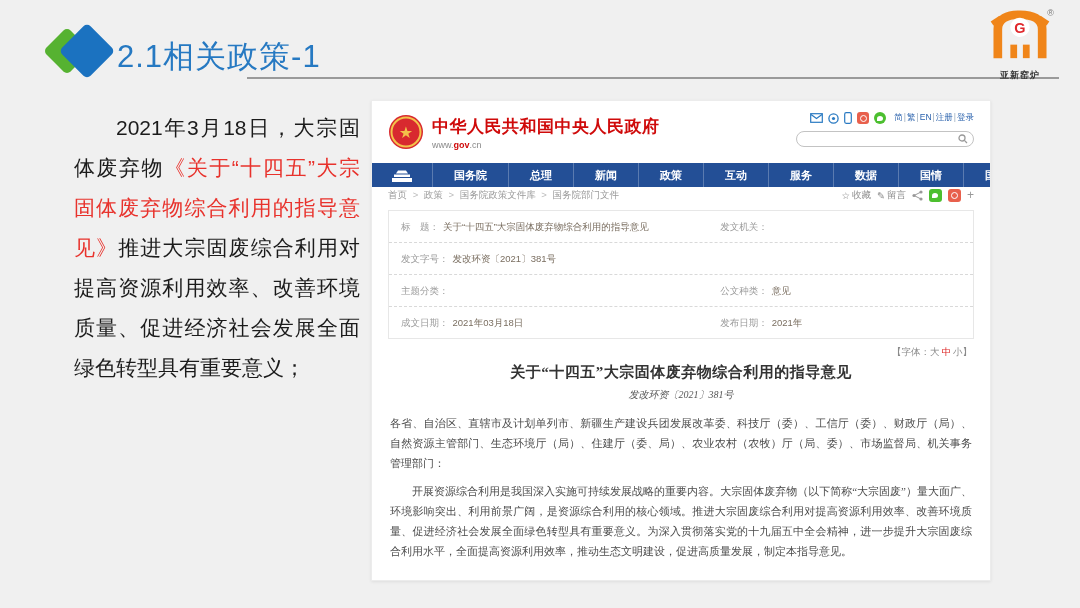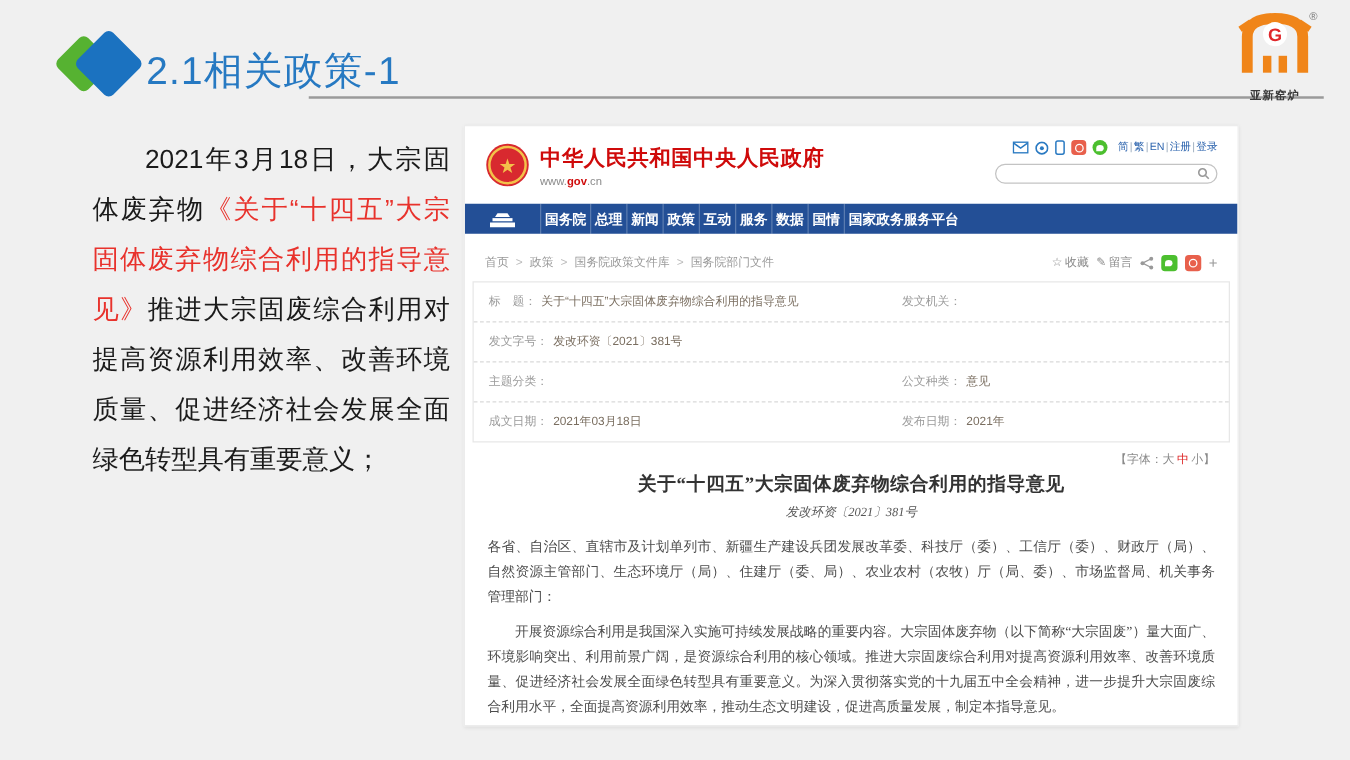--- a/index.html
+++ b/index.html
@@ -54,38 +54,38 @@
     margin-top:6px; height:16px; border:1px solid #c3c3c3; border-radius:9px;
     display:flex; align-items:center; padding:0 5px; background:#fff;
   }
   .search-pill input { flex:1; border:none; outline:none; font-size:9px; height:12px; min-width:0; }
 
   
   .navbar {
     height:24px; background:#234f96; display:flex; align-items:stretch;
     color:#fff; font-size:11px; font-weight:bold;
   }
-  .nav-item { display:flex; align-items:center; padding:0 3px; border-left:1px solid rgba(255,255,255,.25); white-space:nowrap; }
+  .nav-item { display:flex; align-items:center; padding:0 21px; border-left:1px solid rgba(255,255,255,.25); white-space:nowrap; }
   .nav-item.icon-item { border-left:none; padding:0 18px; }
 
   
-  .crumb-row { display:flex; justify-content:space-between; align-items:center; padding:16px 16px 5px; font-size:9.5px; color:#999; }
+  .crumb-row { display:flex; justify-content:space-between; align-items:center; padding:1px 16px 5px; font-size:9.5px; color:#999; }
   .crumb span { margin-right:3px; }
   .crumb .sep { color:#bbb; }
   .crumb-tools { display:flex; align-items:center; gap:6px; color:#8a8a8a; }
   .tool { display:flex; align-items:center; gap:2px; cursor:default; }
   .sq { width:13px; height:13px; border-radius:3px; display:inline-flex; align-items:center; justify-content:center; }
   .sq.wechat { background:#4cbf2f; }
   .sq.weibo { background:#e8604c; }
   .sq .dot { width:6px; height:5px; background:#fff; border-radius:50% 50% 50% 0; }
   .sq .eye { width:7px; height:7px; border:1.5px solid #fff; border-radius:50%; }
   .plus { font-size:12px; color:#999; }
 
   
-  .meta-table { margin:3px 6px 0; border:1px solid #e7e7e7; font-size:9.5px; line-height:15px; }
+  .meta-table { margin:3px 16px 0; border:1px solid #e7e7e7; font-size:9.5px; line-height:15px; }
   .meta-row { display:flex; padding:8px 12px; border-bottom:1px dashed #d9d9d9; }
   .meta-row:last-child { border-bottom:none; }
   .meta-cell { display:flex; align-items:flex-start; }
   .meta-cell.l { width:57%; padding-right:10px; }
   .meta-cell.r { width:43%;align-items:flex-end; }
   .meta-label { color:#9b9b9b; white-space:nowrap; margin-right:4px; }
   .meta-value { color:#7a6e60; }
 
   
   .font-widget { text-align:right; margin:7px 18px 0; font-size:9.5px; color:#8a8a8a; }

